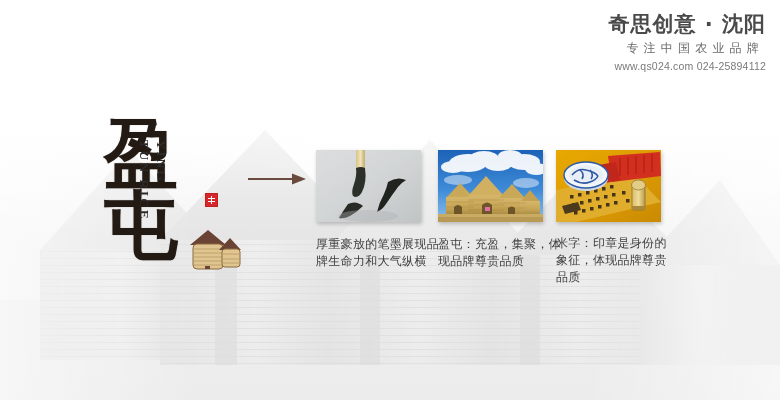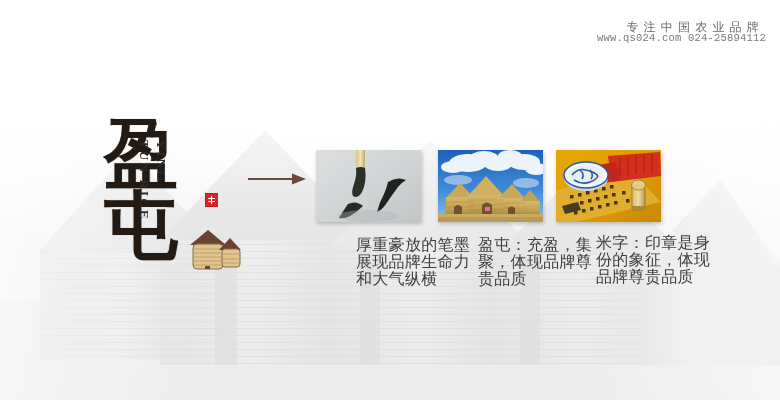--- a/index.html
+++ b/index.html
@@ -40,23 +40,24 @@
     letter-spacing:1px; white-space:nowrap;
     font-family:"DejaVu Sans","Liberation Sans",sans-serif;
   }
   #company-tagline{
     margin-top:7px;
     font-size:12px; color:#6a6a6a; letter-spacing:5.2px;
     white-space:nowrap; padding-right:2px;
     font-family:"DejaVu Sans","Liberation Sans",sans-serif;
   }
   #company-contact{
+    margin-top:7px;
     font-size:10.5px; color:#7a7a7a; letter-spacing:.2px;
     white-space:nowrap;
-    font-family:Liberation Mono, monospace;
+    font-family:Liberation Sans, sans-serif;
   }
 
   
   #brand-logo{ position:absolute; left:104px; top:118px; width:150px; height:160px; }
   #logo-cn{
     position:absolute; left:0; top:0; width:96px; height:150px;
     font-size:74px; font-weight:bold; color:#241a14;
     font-family:"DejaVu Serif","Liberation Serif",serif;
     line-height:.97; letter-spacing:-2px;
     text-shadow:0 0 1px rgba(36,26,20,.45);
@@ -93,24 +94,23 @@
   .card{ position:absolute; top:0; width:105px; }
   .card:nth-child(1){ left:0; }
   .card:nth-child(2){ left:122px; }
   .card:nth-child(3){ left:240px; }
   .card-thumb{
     width:105px; height:72px; overflow:hidden; position:relative;
     box-shadow:1px 2px 4px rgba(0,0,0,.22);
   }
   .card-thumb svg{ display:block; width:105px; height:72px; }
   .card-caption{
-    margin-top:14px; font-size:16px; color:#3f3f3f;
+    margin-top:14px; font-size:12px; color:#3f3f3f;
     line-height:17px; letter-spacing:.3px; width:126px;
     font-family:"DejaVu Sans","Liberation Sans",sans-serif;
-    margin-left:40px;
   }
   .card:nth-child(3) .card-caption{ width:118px;font-family:Liberation Mono, monospace; }
 </style>
 </head>
 <body>
 
 <div id="bg-watermark"></div>
 
 <svg id="bg-silos" viewBox="0 0 780 400" preserveAspectRatio="none">
   <defs>
@@ -146,20 +146,21 @@
     <rect x="215" y="250" width="22" height="115"></rect>
     <rect x="360" y="245" width="20" height="120"></rect>
     <rect x="520" y="255" width="20" height="110"></rect>
   </g>
 </svg>
 <div id="bg-fade"></div>
 
 <div id="content">
 
   <div id="company-header">
+    <div id="company-name">奇思创意 · 沈阳</div>
     <div id="company-tagline">专注中国农业品牌</div>
     <div id="company-contact">www.qs024.com  024-25894112</div>
   </div>
 
   <div id="brand-logo">
     <div id="logo-cn">
       <span>盈</span>
       <span>屯</span>
     </div>
     <div id="logo-latin">

